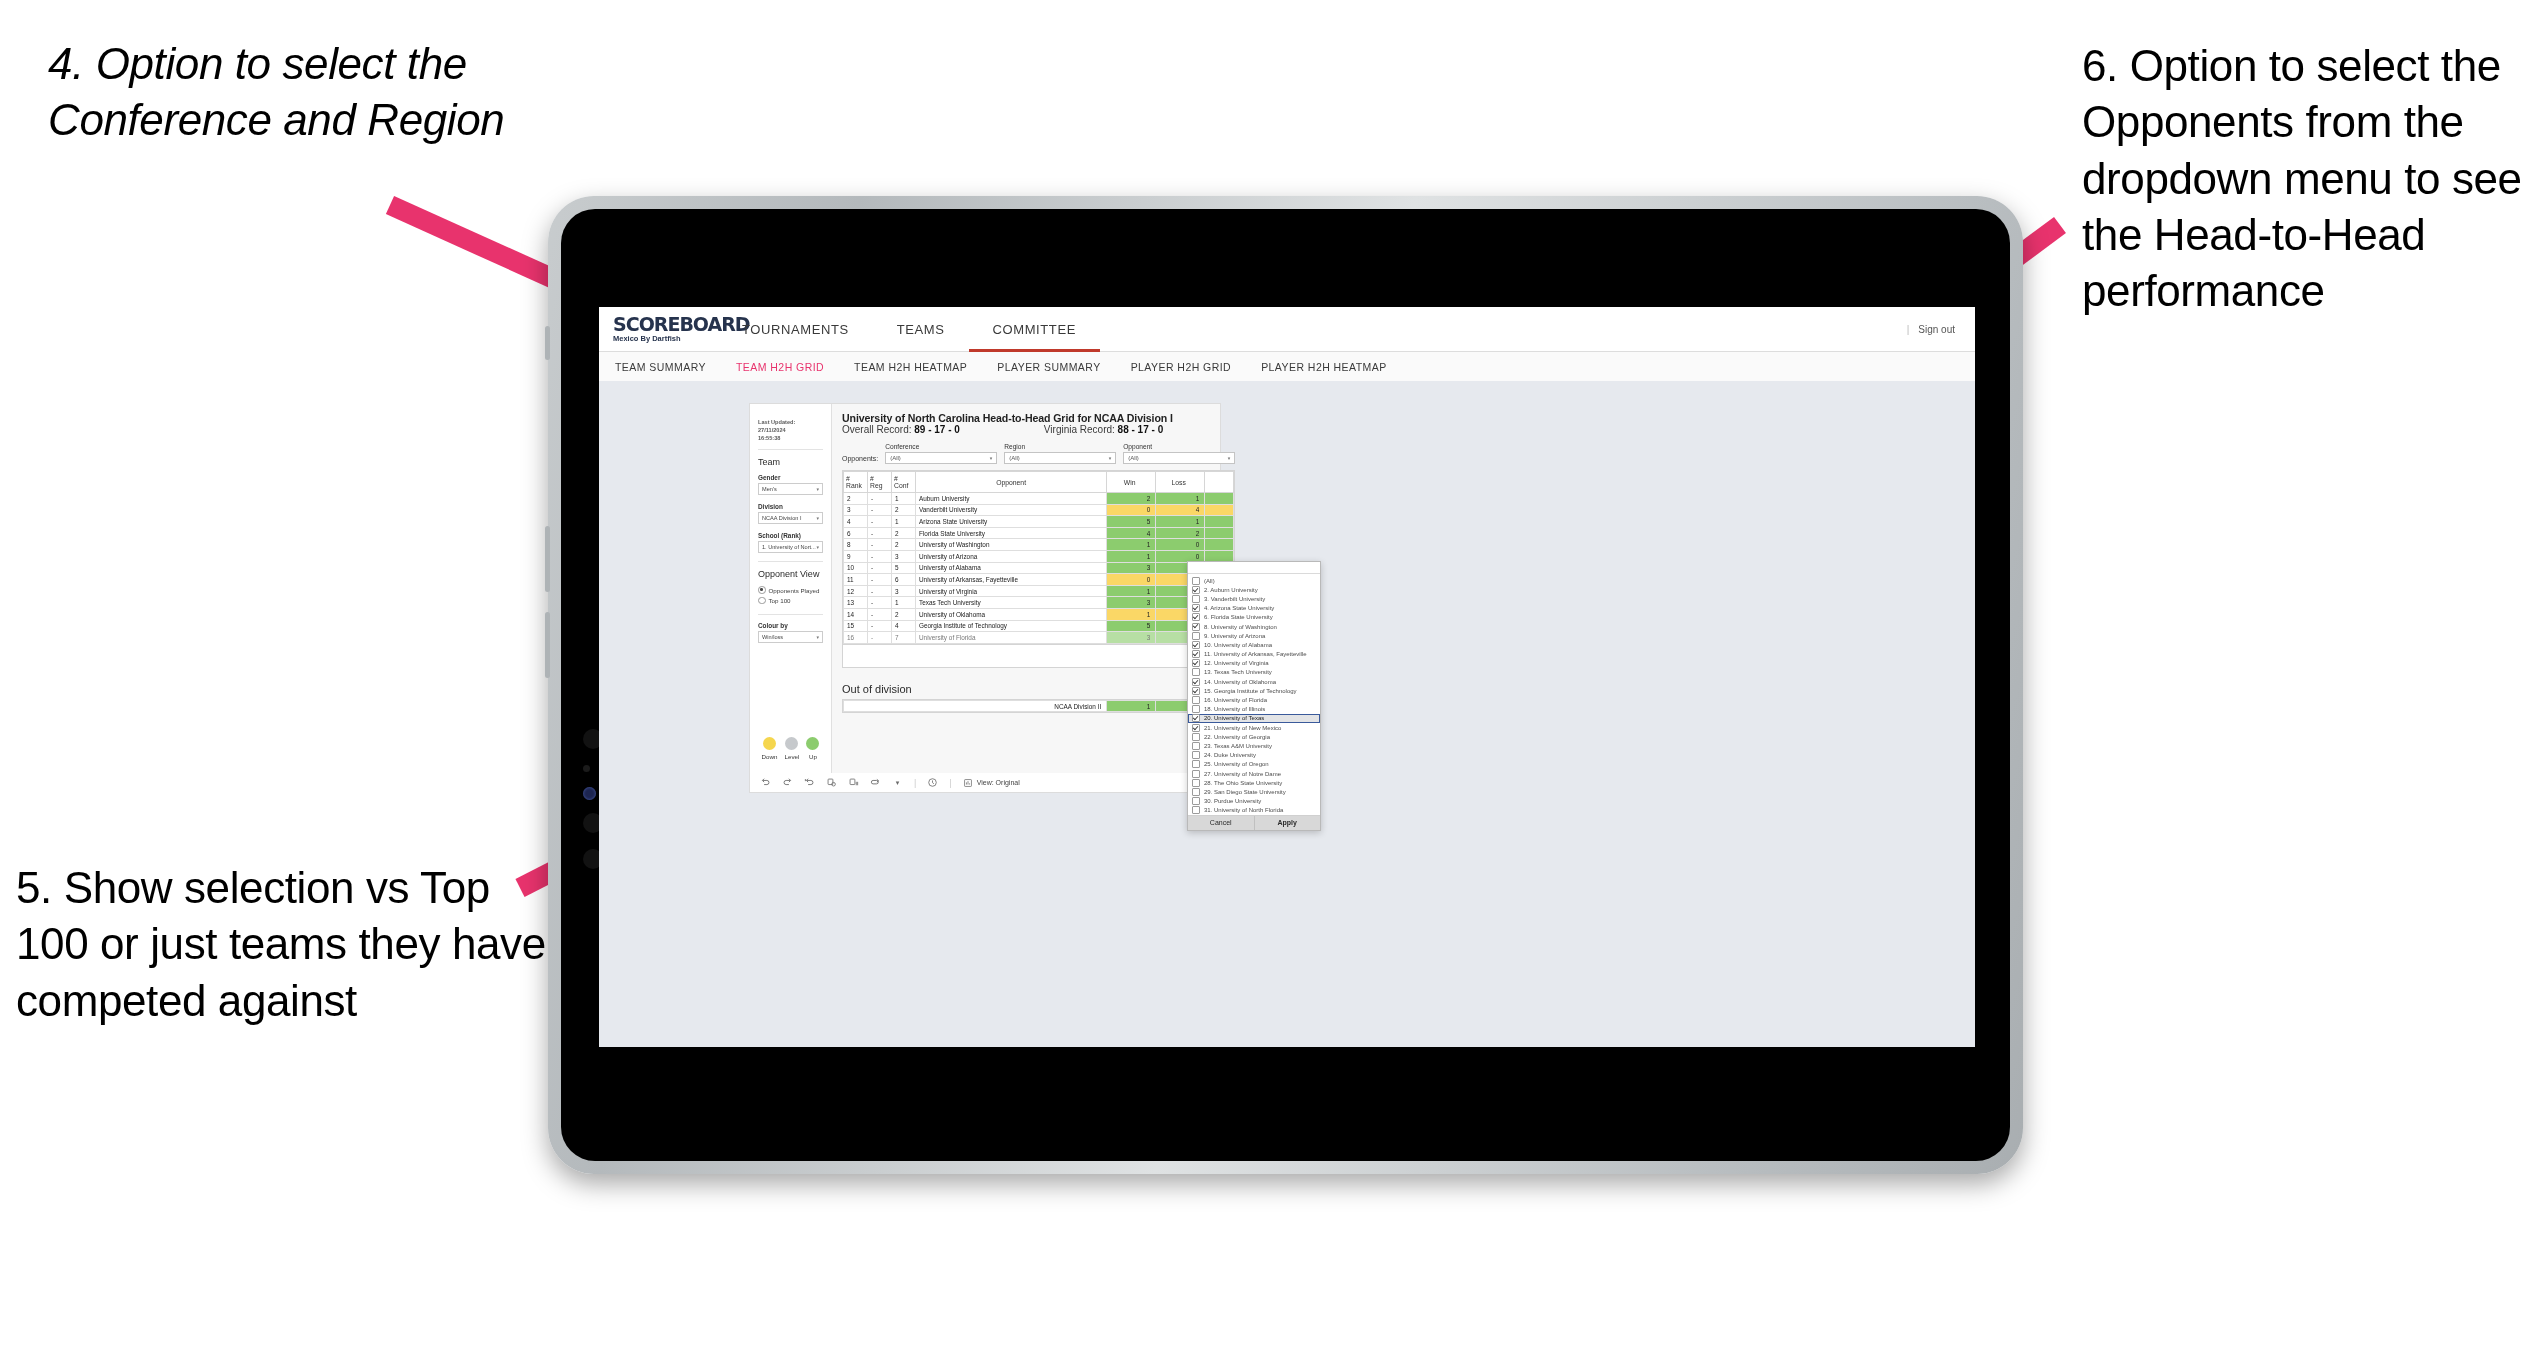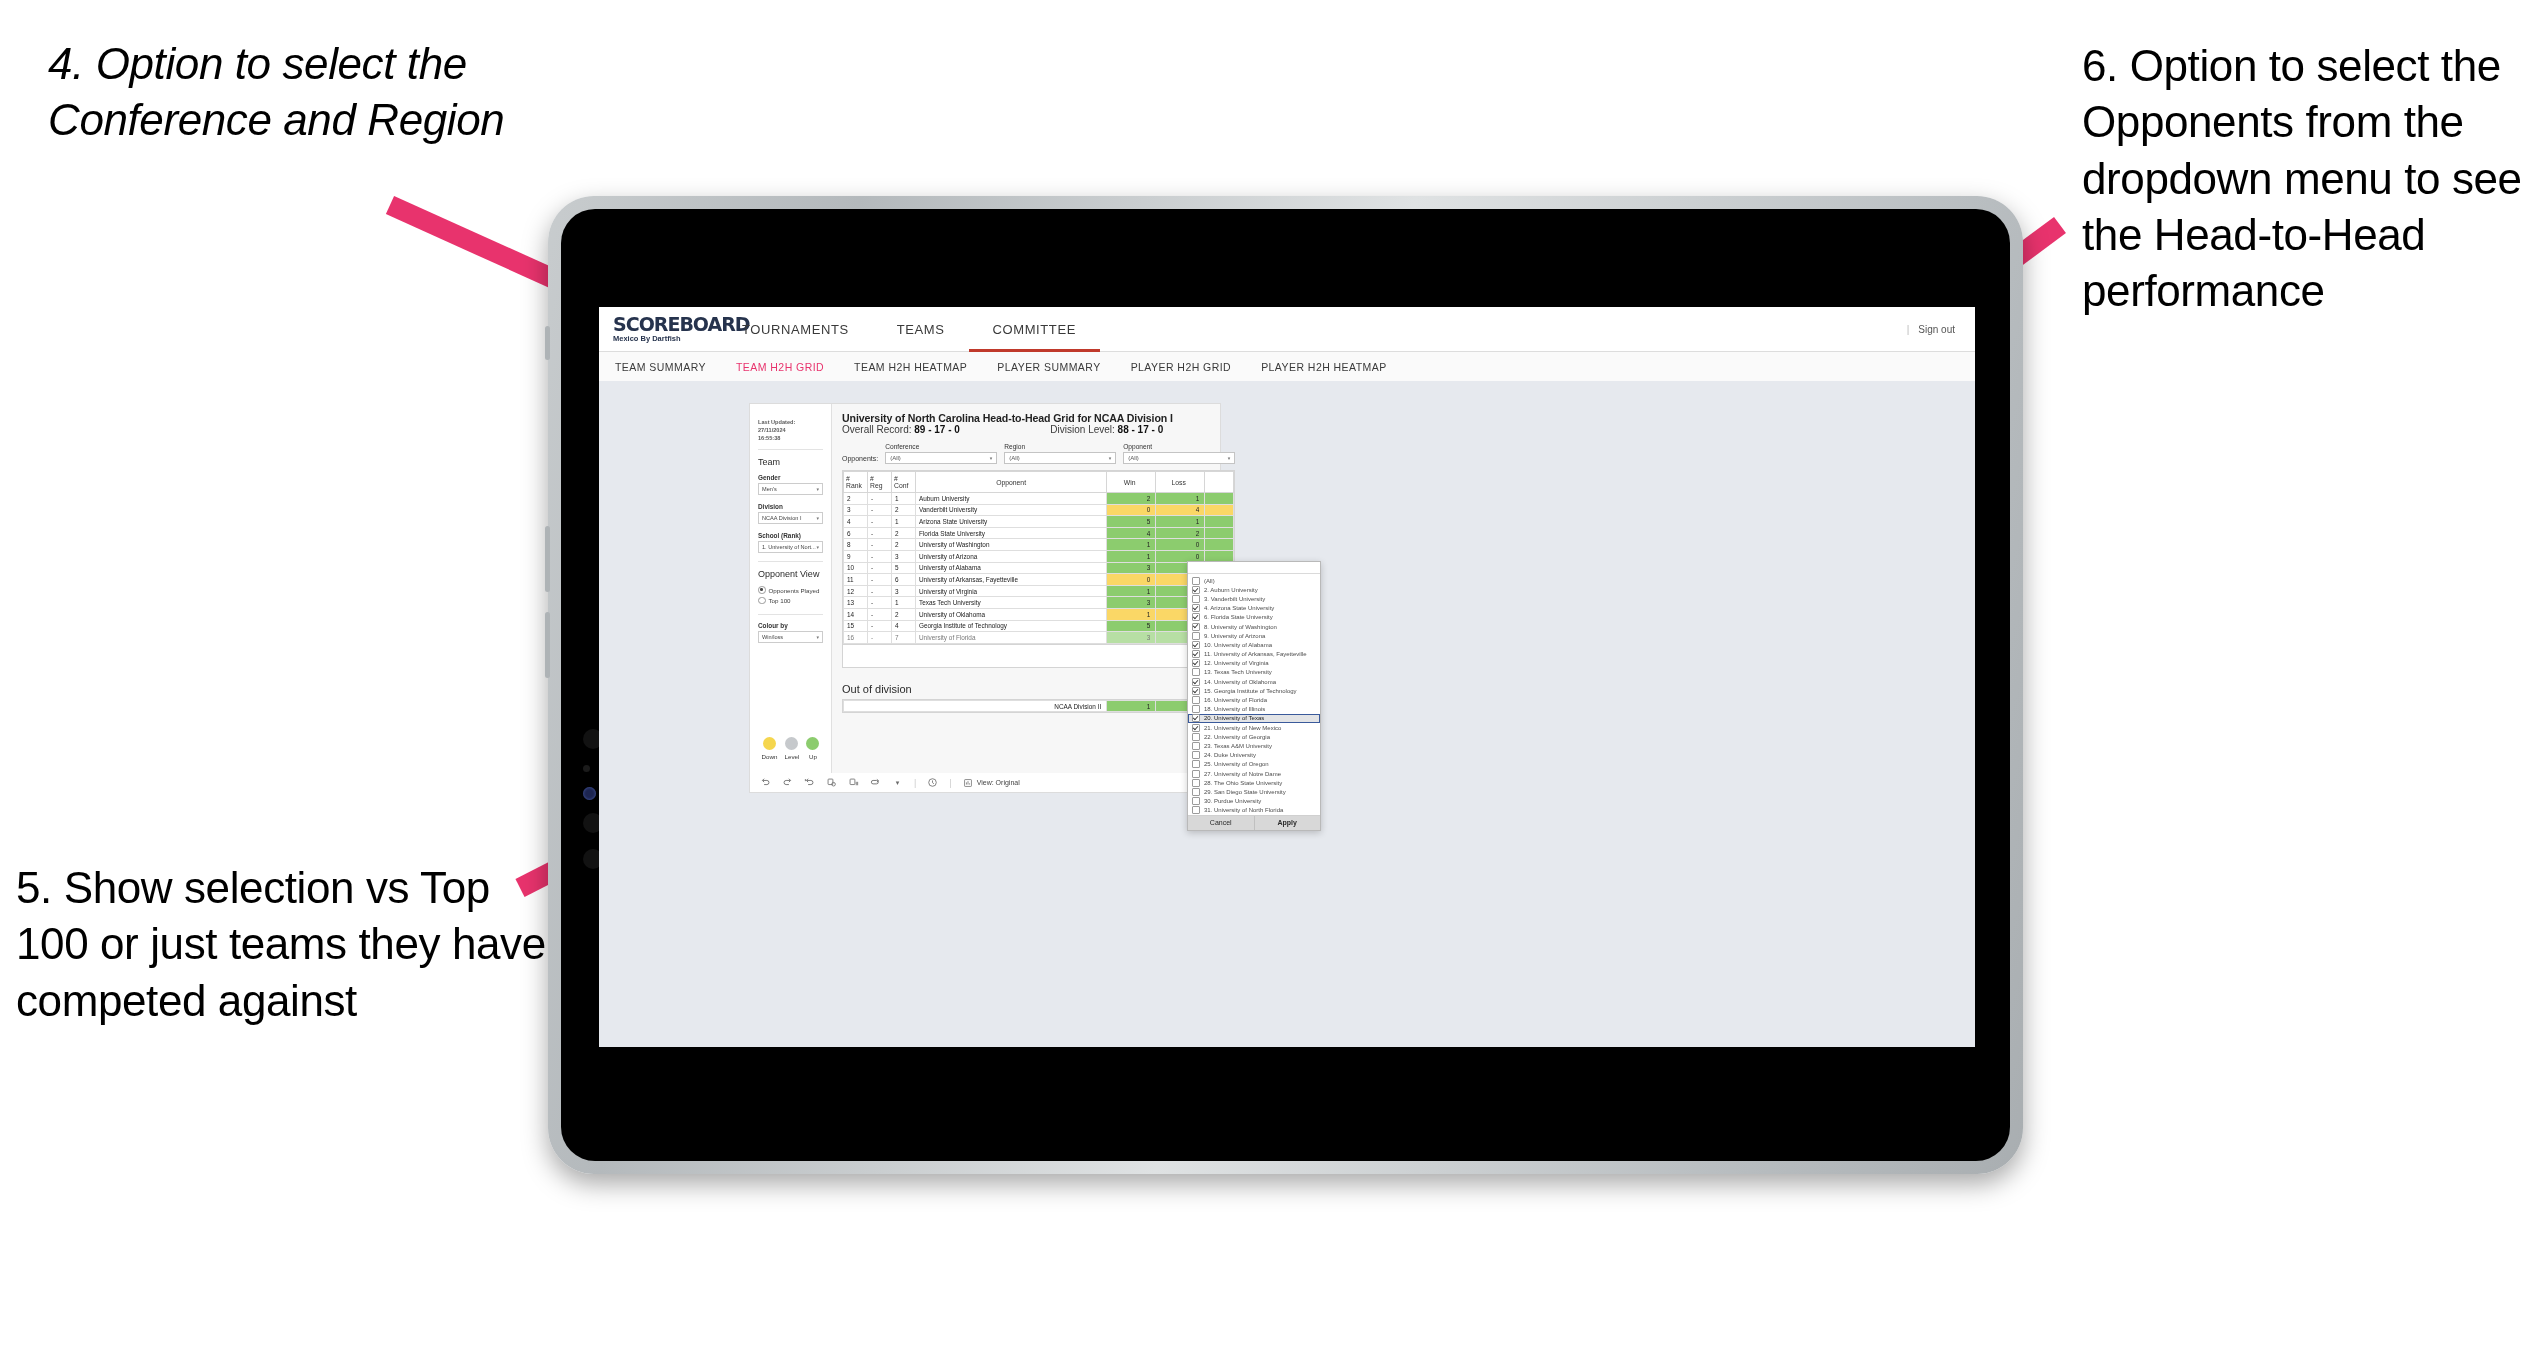--- a/index.html
+++ b/index.html
@@ -279,21 +279,21 @@
 
           <div id="main">
             <div id="title">University of North Carolina Head-to-Head Grid for NCAA Division I</div>
 
             <div id="records">
               <div>
                 <span>Overall Record:</span>
                 <b>89 - 17 - 0</b>
               </div>
               <div>
-                <span>Division Level:</span>
+                <span>Virginia Record:</span>
                 <b>88 - 17 - 0</b>
               </div>
             </div>
 
             <div id="filters">
               <div id="opp-lbl">Opponents:</div>
               <div class="flt" style="width:112px">
                 <span class="flt-l">Conference</span>
                 <div class="flt-sel">
                   <span>(All)</span>

